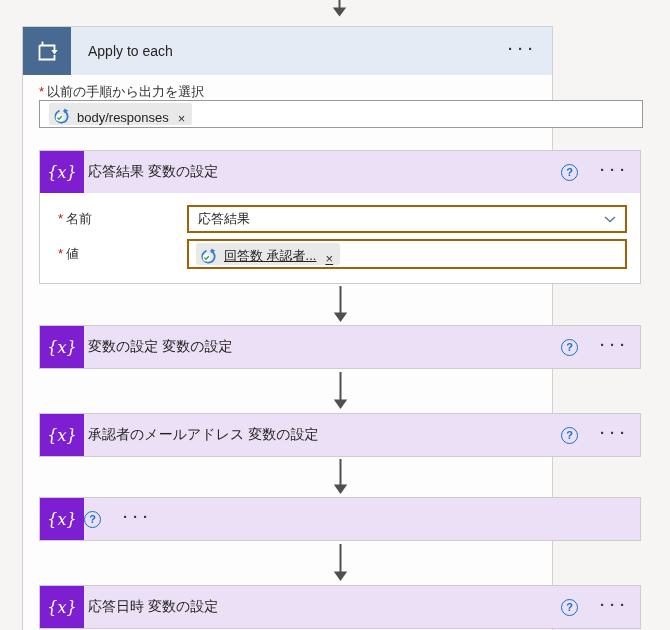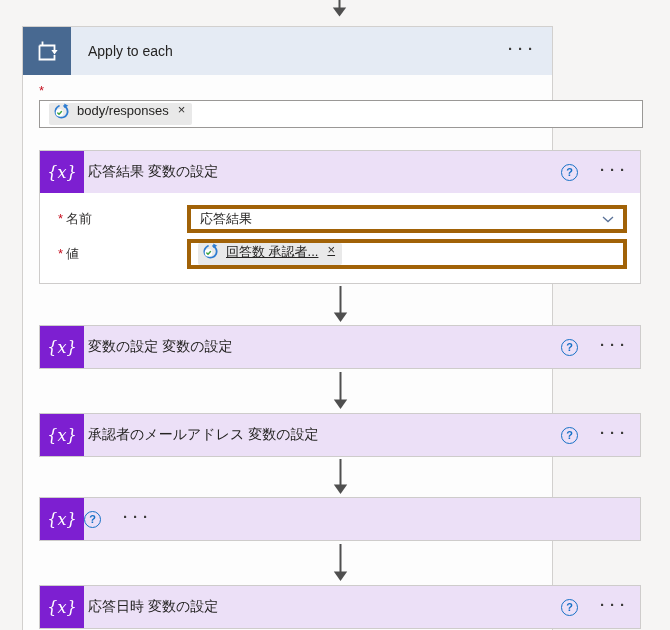--- a/index.html
+++ b/index.html
@@ -30,21 +30,21 @@
 
   .scope-body { padding:0 16px; }
   .field-label { margin-top:8px; font-size:13px; color:#323130; display:flex; align-items:baseline; height:15px; }
   .req { color:#c50f1f; margin-right:3px; font-size:13px; }
 
   .outbox {
     margin-top:2px; width:604px; height:28px; background:#fff;
     border:1px solid #9a9896; display:flex; align-items:center; padding:0 3px;
   }
   .chip {
-    display:inline-flex; align-items:flex-start; height:22px; margin-left:6px;
+    display:inline-flex; align-items:flex-end; height:22px; margin-left:6px;
     background:#e9e9e9; border-radius:2px; padding:0 7px 0 4px; font-size:13px; cursor:pointer;
   }
   .chip-icon { display:flex; align-items:center; margin-right:7px; }
   .chip-x { border:none; background:none; font-size:13px; color:#323130; padding:0 0 0 9px; cursor:pointer; line-height:1; }
 
   .card { width:602px; background:#fff; border:1px solid #cecccb; }
   .card.first { margin-top:22px; }
   .card-header { display:flex; align-items:center; height:42px; background:#ece0f7; cursor:pointer; }
   .var-icon {
     width:44px; height:42px; flex:none; background:#7d1fd1; color:#fff;
@@ -55,21 +55,21 @@
   .help {
     width:17px; height:17px; flex:none; border:1.4px solid #1570c6; border-radius:50%;
     background:none; color:#1570c6; font-size:11px; font-weight:600; line-height:1;
     display:flex; align-items:center; justify-content:center; padding:0; margin-right:22px; cursor:pointer;
   }
   .card-body { padding:12px 0 14px 18px; background:#fff; }
   .frow { display:flex; align-items:center; margin-bottom:6px; }
   .frow:last-child { margin-bottom:0; }
   .flabel { width:129px; font-size:13px; color:#323130; display:flex; align-items:baseline; }
   .textbox {
-    width:440px; background:#fff; border:4px solid #a16207;
+    width:440px; background:#fff; border:2px solid #a16207;
     display:flex; align-items:center; font-size:13px; padding:0 9px;
   }
   .name-box { height:28px; justify-content:space-between; }
   .value-box { height:30px; padding:0 4px; }
   .value-box .chip { margin-left:3px;text-decoration:underline; }
 
   .arrow-zone { width:602px; display:flex; justify-content:center; align-items:center; }
   .z41 { height:41px; } .z44 { height:44px; } .z40 { height:40px; }
 </style>
 </head>
@@ -94,20 +94,21 @@
       </svg>
     </div>
     <div class="scope-title">Apply to each</div>
     <button class="more">···</button>
   </div>
 
   <div class="scope-body">
 
     <div class="field-label">
       <span class="req">*</span>
+      <span>以前の手順から出力を選択</span>
     </div>
 
     <div class="outbox">
       <span class="chip">
         <span class="chip-icon">
           <svg width="17" height="17" viewBox="0 0 20 20">
             <circle cx="10" cy="10" r="7.2" fill="none" stroke="#2e7dd2" stroke-width="2.1" stroke-dasharray="38 8" transform="rotate(-65 10 10)" stroke-linecap="round"></circle>
             <polygon points="13.3,0.6 18.0,3.2 13.1,5.8" fill="#2e7dd2"></polygon>
             <circle cx="7.6" cy="11.6" r="4.4" fill="#ffffff"></circle>
             <path d="M5.6 11.7 l1.5 1.6 l2.9 -3.3" fill="none" stroke="#41a544" stroke-width="1.7" stroke-linecap="round" stroke-linejoin="round"></path>

